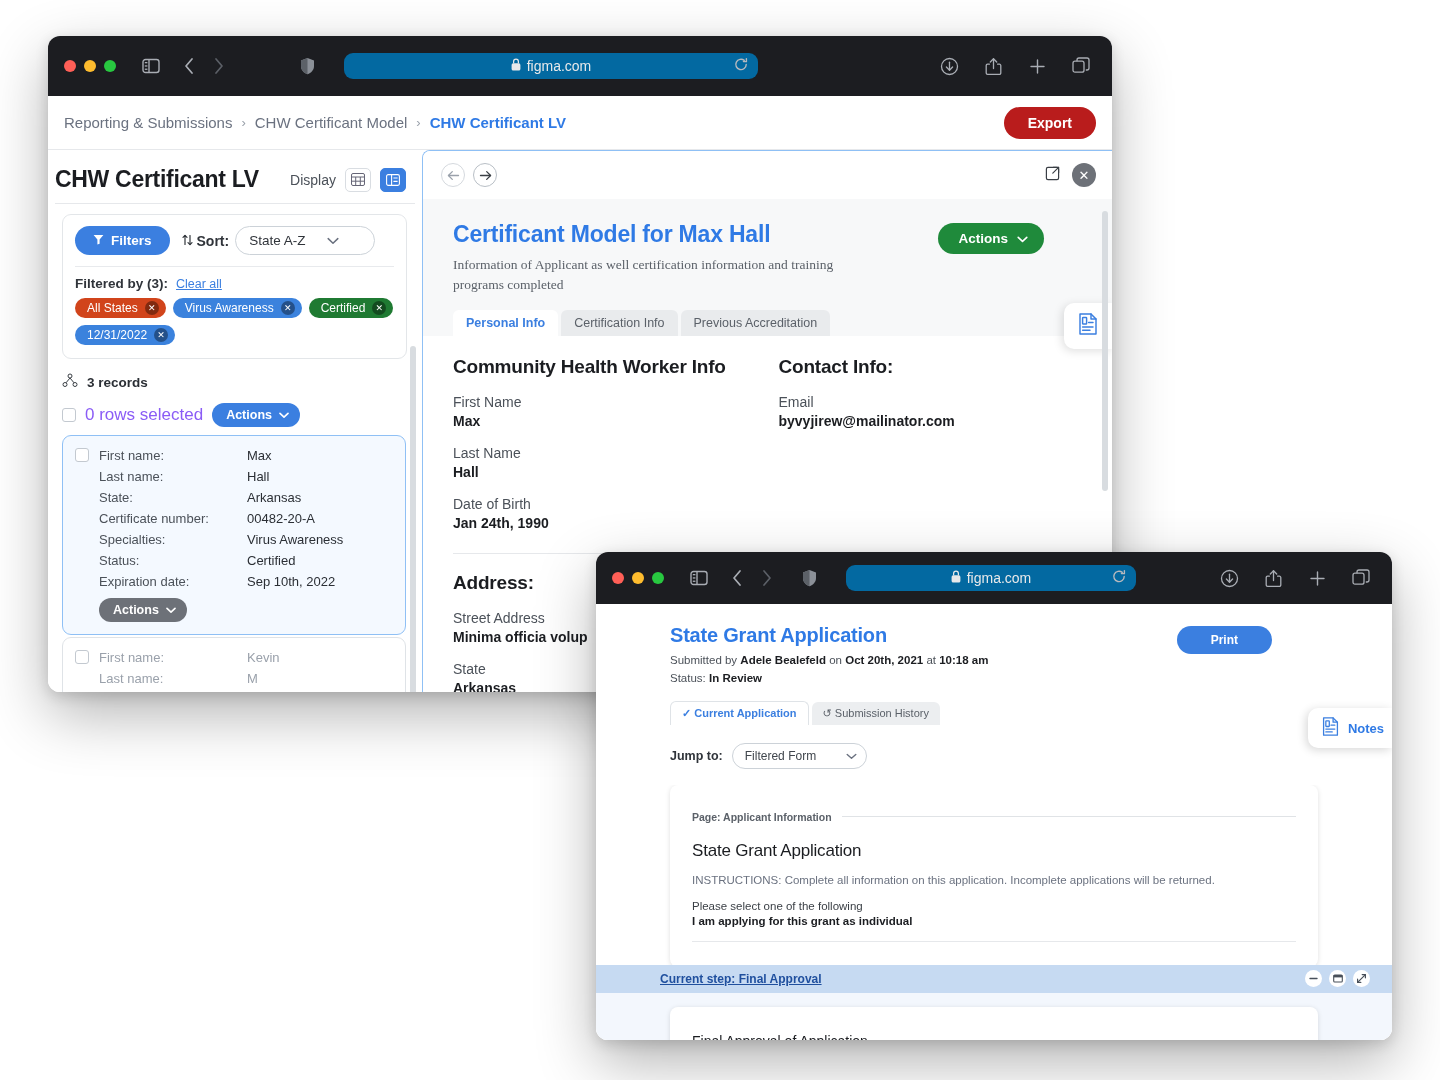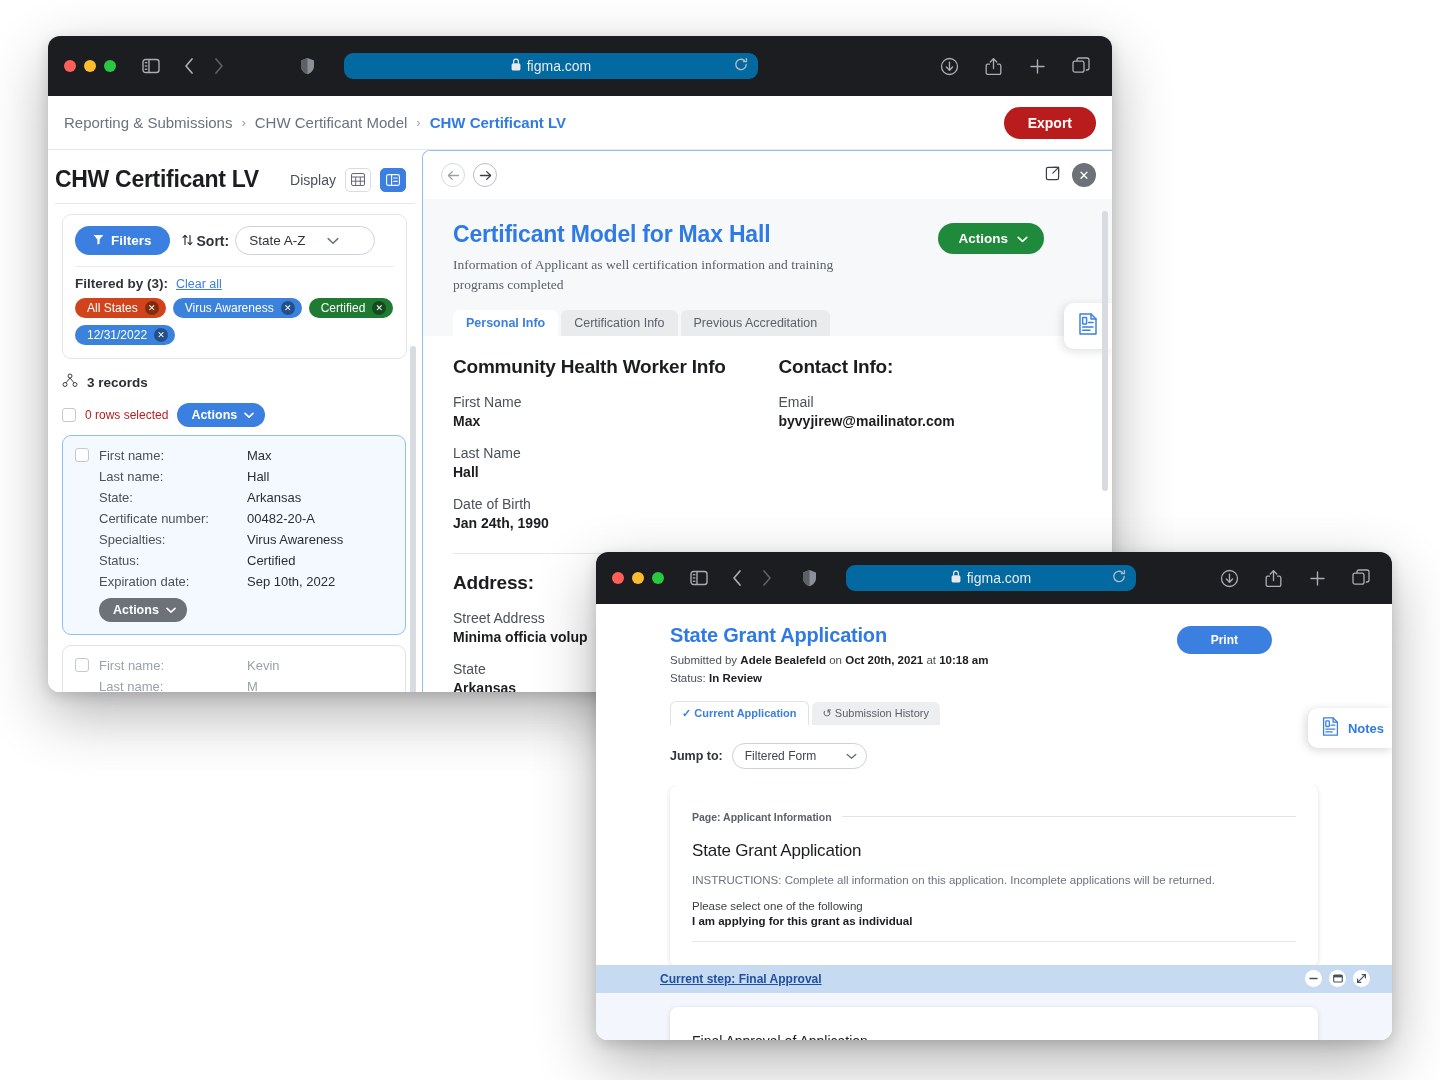--- a/index.html
+++ b/index.html
@@ -128,31 +128,31 @@
     width: 14px; height: 14px; border-radius: 50%;
     background: rgba(0,0,0,0.38); display: flex; align-items: center;
     justify-content: center; font-size: 9px; line-height: 1; color: #fff;
   }
 
   .records-row { display: flex; align-items: center; gap: 9px; padding: 14px 0 11px 14px; }
   .records-text { font-size: 13.5px; color: #2b2f35; font-weight: 600; }
 
   .sel-row { display: flex; align-items: center; gap: 9px; padding: 0 0 8px 14px; }
   .cbx { width: 14px; height: 14px; border: 1px solid #c3c9d0; border-radius: 3px; background: #fff; flex: 0 0 auto; }
-  .sel-text { font-size: 12px; color: #b91c1c; }
+  .sel-text { font-size: 17px; color: #8b5cf6; }
   .actions-blue {
     background: #3b7fe0; color: #fff; border: none; border-radius: 13px;
     font-size: 12.5px; font-weight: 700; padding: 5px 11px 5px 14px; cursor: pointer;
     display: inline-flex; align-items: center; gap: 7px;
   }
 
   .reclist { padding: 0 16px 0 14px; }
   .rec-card {
     border: 1px solid #dfe3e7; border-radius: 9px; padding: 12px 14px 12px 12px;
-    margin-bottom: 10px; background: #fff; position: relative;
+    margin-bottom: 2px; background: #fff; position: relative;
   }
   .rec-card.selected { border-color: #8fc0f5; background: #f4f9ff; }
   .rec-grid { display: grid; grid-template-columns: 24px 148px 1fr; row-gap: 6px; align-items: start; }
   .rec-k { font-size: 13px; color: #4b5159; }
   .rec-v { font-size: 13px; color: #2b2f35; }
   .rec-card.faded .rec-k, .rec-card.faded .rec-v { color: #9aa1ab; }
   .actions-gray {
     background: #6d7178; color: #fff; border: none; border-radius: 13px;
     font-size: 12.5px; font-weight: 700; padding: 5px 11px 5px 14px; cursor: pointer;
     display: inline-flex; align-items: center; gap: 7px; margin-top: 9px; margin-left: 24px;

